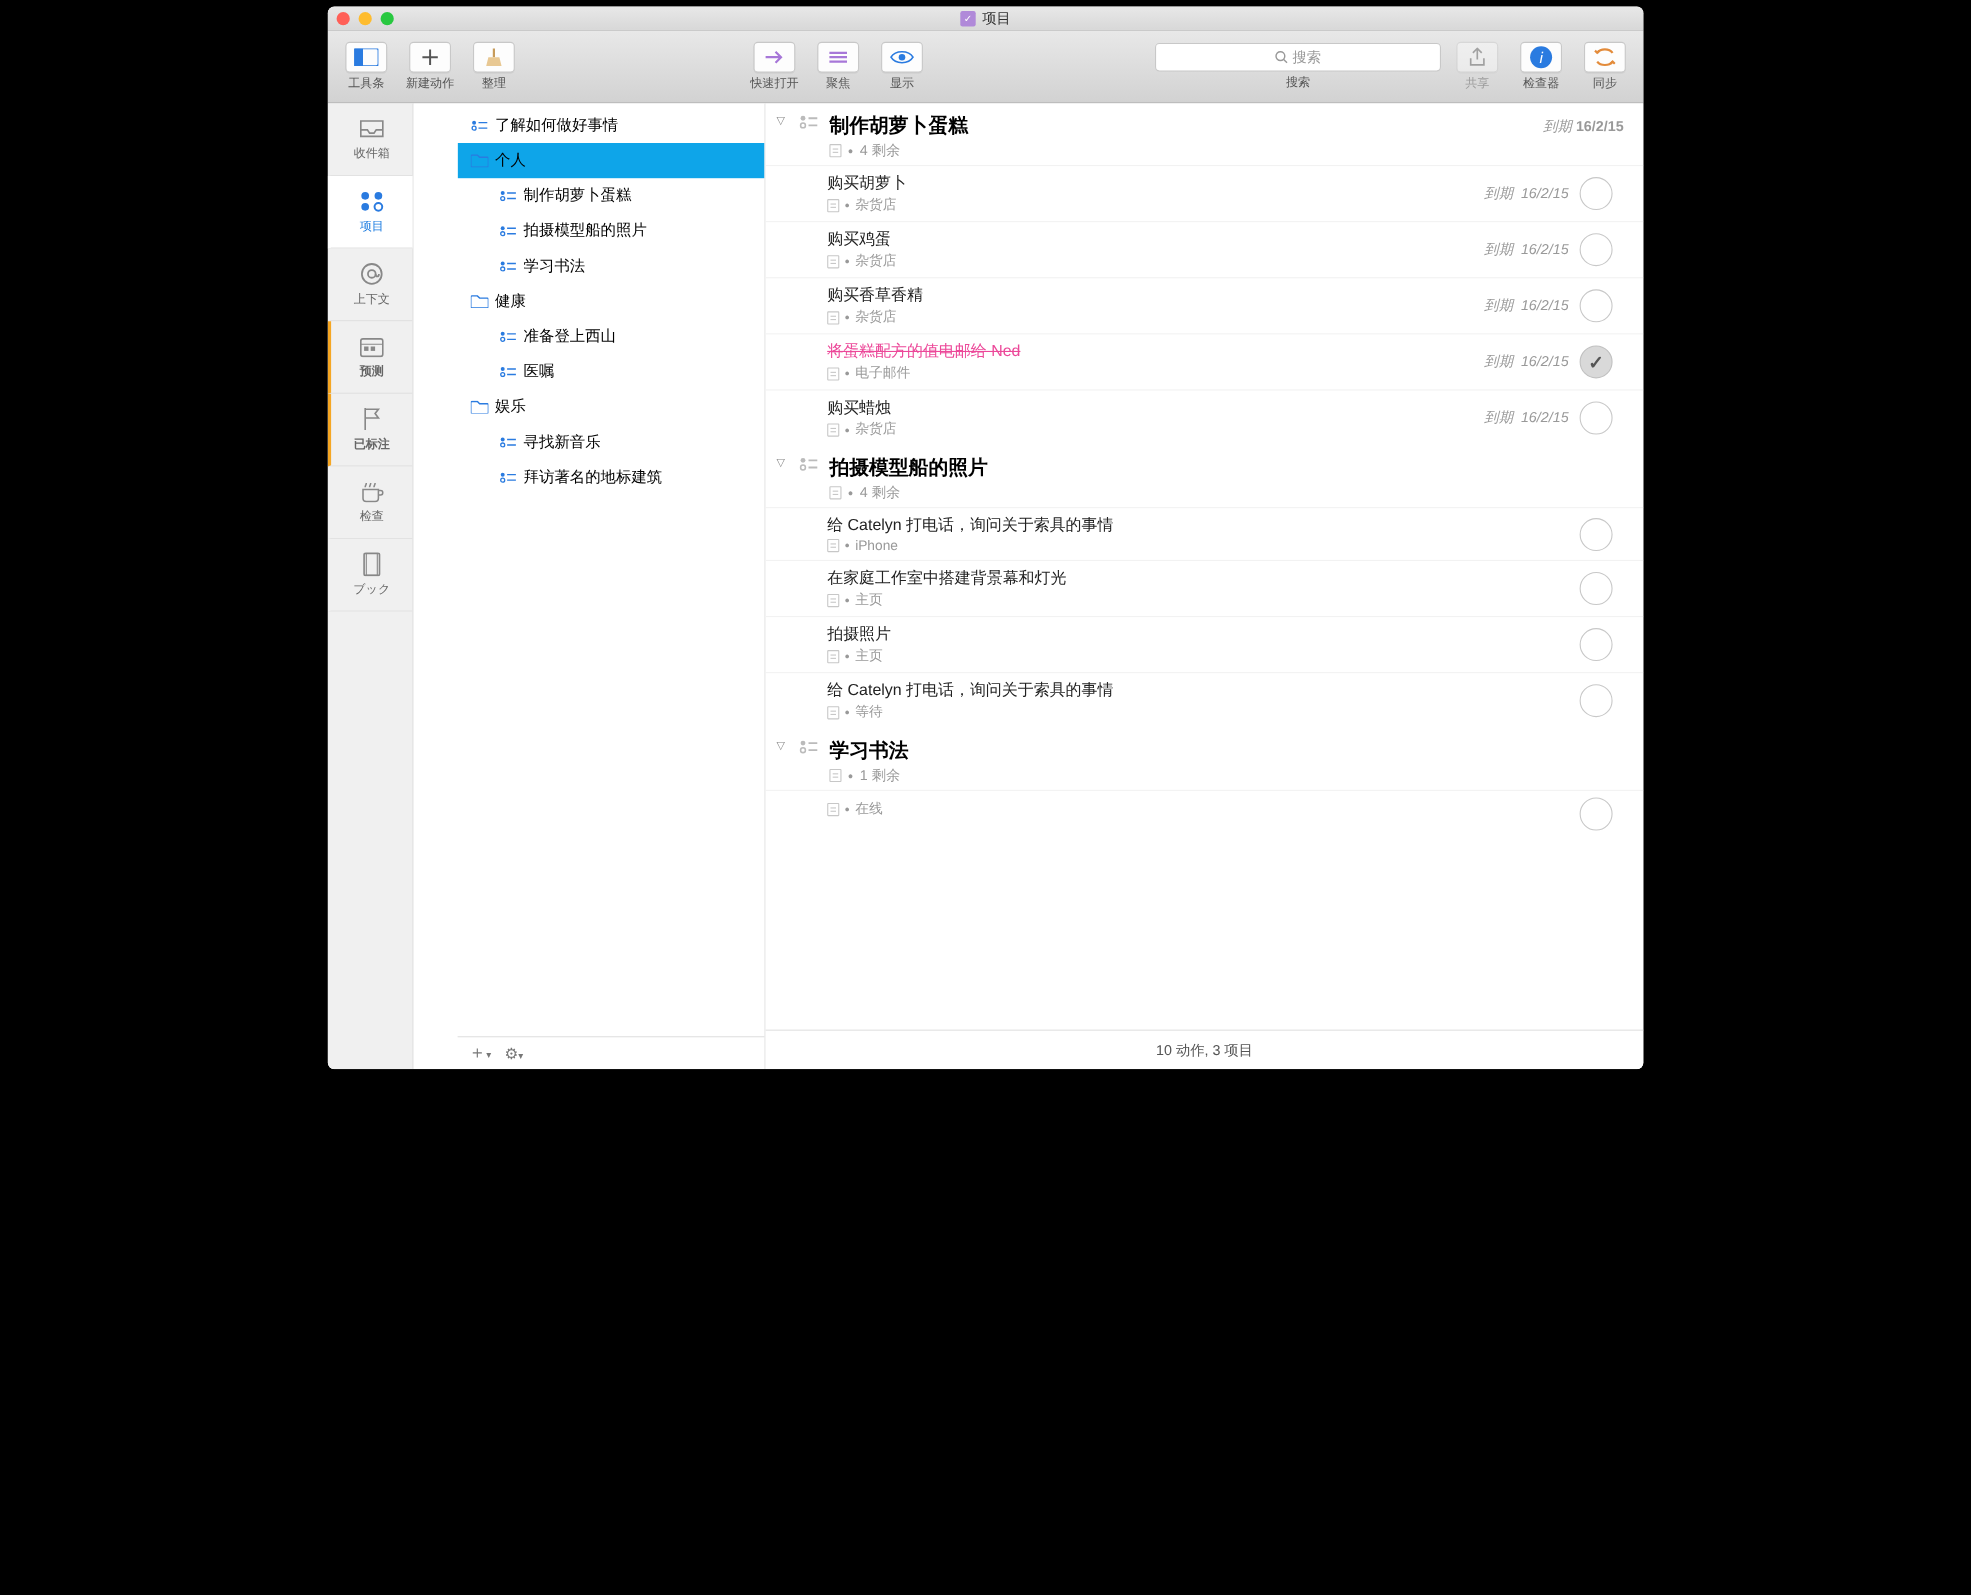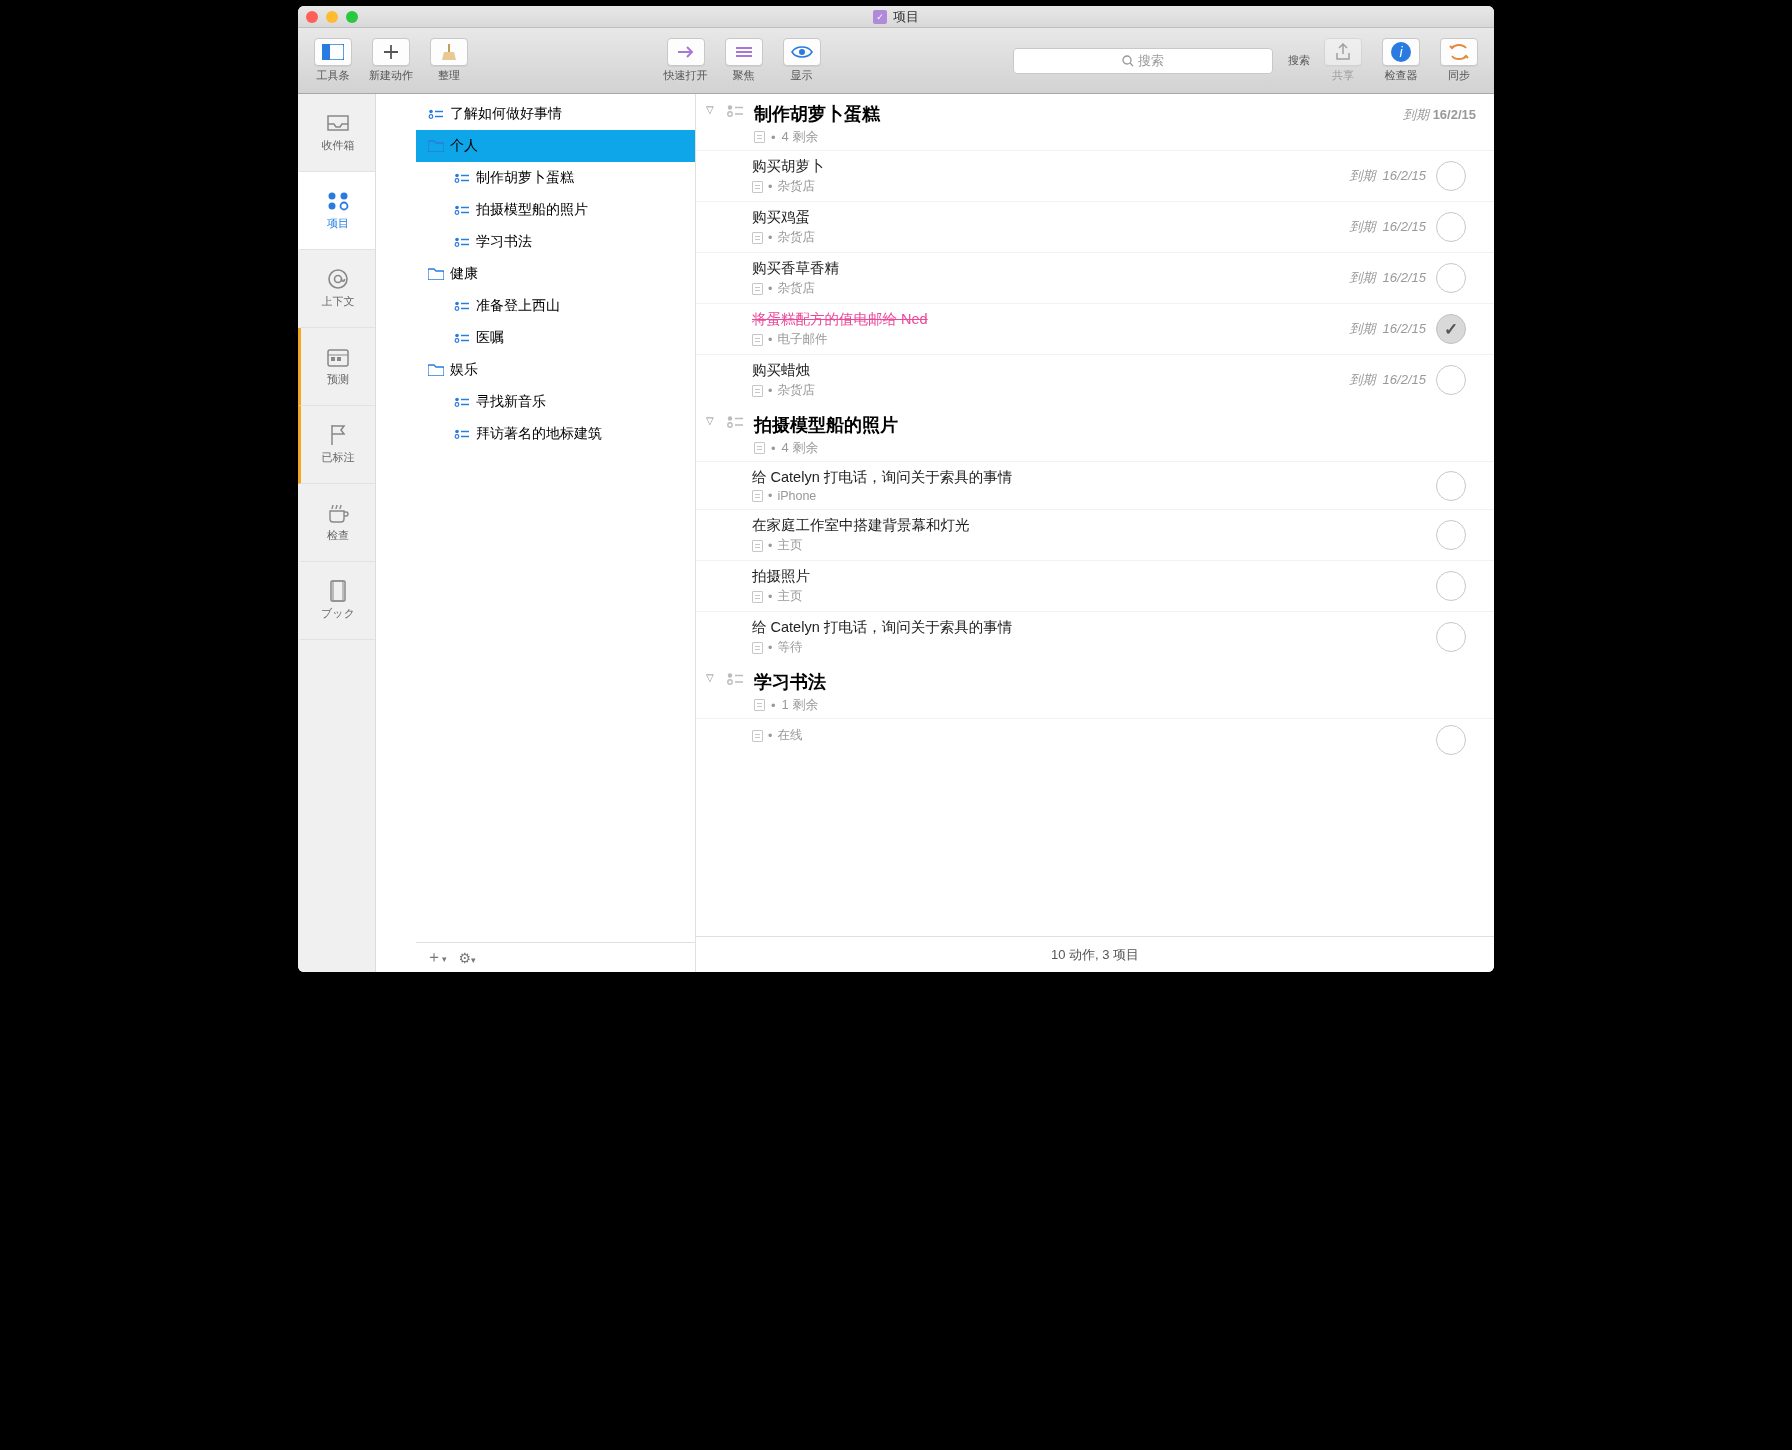--- a/index.html
+++ b/index.html
@@ -12,23 +12,23 @@
 .titlecenter { position: absolute; left: 0; right: 0; display: flex; justify-content: center; align-items: center; gap: 6px; font-size: 13px; color: #333; pointer-events: none; }
 .titleicon { width: 14px; height: 14px; background: #b089d9; border-radius: 2px; display: inline-flex; align-items: center; justify-content: center; color: #fff; font-size: 9px; }
 .toolbar { height: 66px; background: linear-gradient(#e8e8e8,#d2d2d2); border-bottom: 1px solid #a7a7a7; display: flex; align-items: center; padding: 4px 10px; gap: 8px; }
 .tbtn { display: flex; flex-direction: column; align-items: center; gap: 2px; min-width: 50px; }
 .tbtn .ico { width: 38px; height: 28px; background: #fdfdfd; border: 1px solid #c8c8c8; border-radius: 4px; display: flex; align-items: center; justify-content: center; box-shadow: 0 1px 0 rgba(0,0,0,.05); }
 .tbtn .lbl { font-size: 11px; color: #555; }
 .spacer { flex: 1; }
 .search { width: 260px; height: 26px; background: #fff; border: 1px solid #c8c8c8; border-radius: 4px; display: flex; align-items: center; justify-content: center; gap: 4px; font-size: 13px; color: #999; }
 .body { flex: 1; display: flex; min-height: 0; }
 .tabstrip { width: 78px; background: #f0f0f0; border-right: 1px solid #dcdcdc; display: flex; flex-direction: column; }
-.tab { height: 78px; display: flex; flex-direction: column; align-items: center; justify-content: center; gap: 4px; font-size: 11px; color: #666; border-bottom: 1px solid #e2e2e2; border-left: 3px solid transparent; cursor: pointer; }
+.tab { height: 66px; display: flex; flex-direction: column; align-items: center; justify-content: center; gap: 4px; font-size: 11px; color: #666; border-bottom: 1px solid #e2e2e2; border-left: 3px solid transparent; cursor: pointer; }
 .tab.active { background: #fff; color: #1a7be0; border-left: 3px solid #fff; }
-.tab.tagged { border-left: 3px solid #f5a623; }
+.tab.tagged { border-left: 3px solid #f5a623; font-weight: bold; }
 .tab .ti { width: 26px; height: 22px; display: flex; align-items: center; justify-content: center; }
 .outline { width: 320px; background: #fff; border-right: 1px solid #e0e0e0; display: flex; flex-direction: column; padding-left: 40px; }
 .olist { flex: 1; overflow: auto; padding-top: 4px; }
 .orow { height: 32px; display: flex; align-items: center; gap: 6px; padding-left: 12px; font-size: 14px; cursor: pointer; }
 .orow.d1 { padding-left: 38px; }
 .orow.sel { background: #0ea5e9; }
 .orow .oi { width: 16px; height: 14px; display: flex; align-items: center; }
 .ofoot { height: 30px; border-top: 1px solid #e0e0e0; display: flex; align-items: center; padding: 0 10px; gap: 12px; color: #777; }
 .content { flex: 1; display: flex; flex-direction: column; background: #fff; }
 .clist { flex: 1; overflow: auto; }
@@ -118,21 +118,21 @@
     <div class="tbtn">
       <div class="ico">
           <svg width="22" height="14">
             <path d="M1 7c3-5 7-5 10-5s7 0 10 5c-3 5-7 5-10 5S4 12 1 7z" fill="none" stroke="#2a7be0" stroke-width="1.5"></path>
             <circle cx="11" cy="7" r="3" fill="#2a7be0"></circle>
           </svg>
         </div>
       <div class="lbl">显示</div>
     </div>
     <div class="spacer"></div>
-    <div style="display:flex;flex-direction:row;align-items:center;gap:15px">
+    <div style="display:flex;flex-direction:column;align-items:center;gap:2px">
       <div class="search">
         <svg width="12" height="12">
             <circle cx="5" cy="5" r="4" fill="none" stroke="#999" stroke-width="1.3"></circle>
             <path d="m8 8 3 3" stroke="#999" stroke-width="1.3"></path>
           </svg>
         <span>搜索</span>
       </div>
       <div style="font-size:11px;color:#555">搜索</div>
     </div>
     <div class="tbtn" style="opacity:.45">

